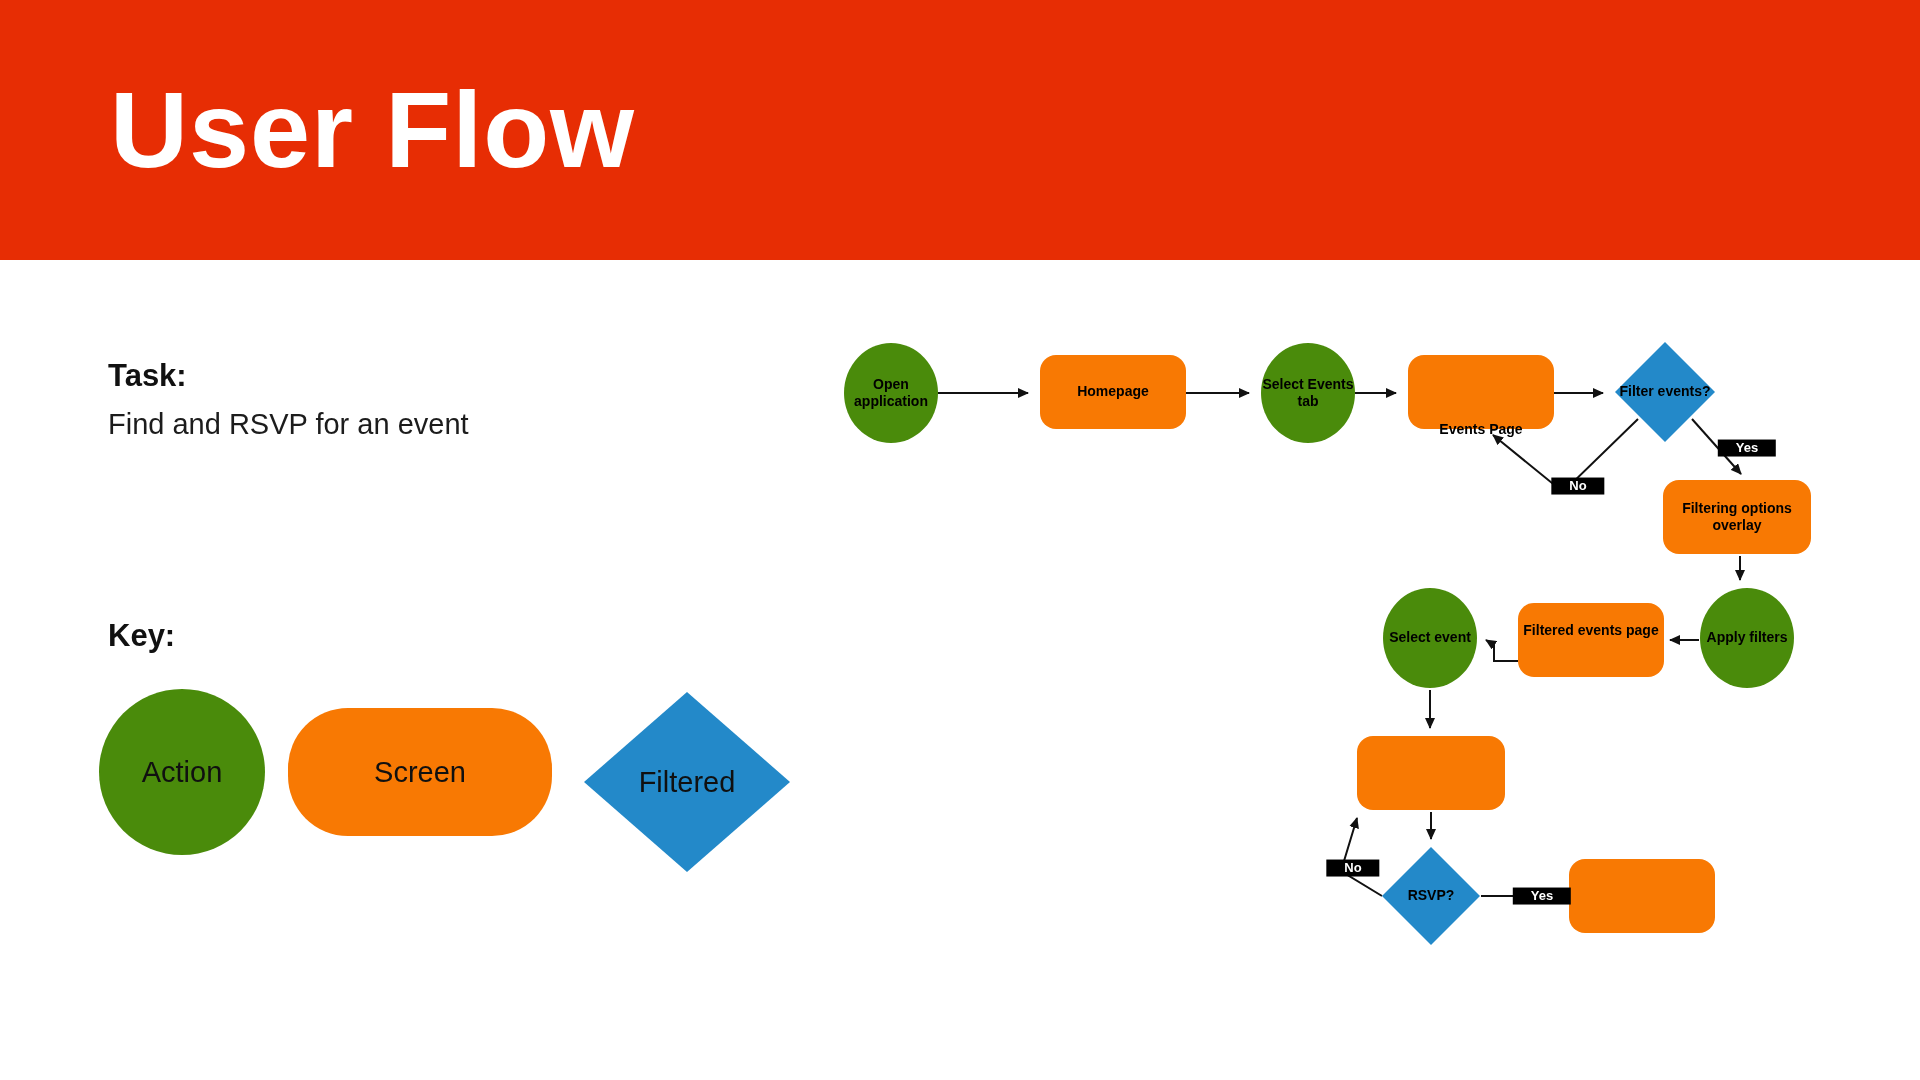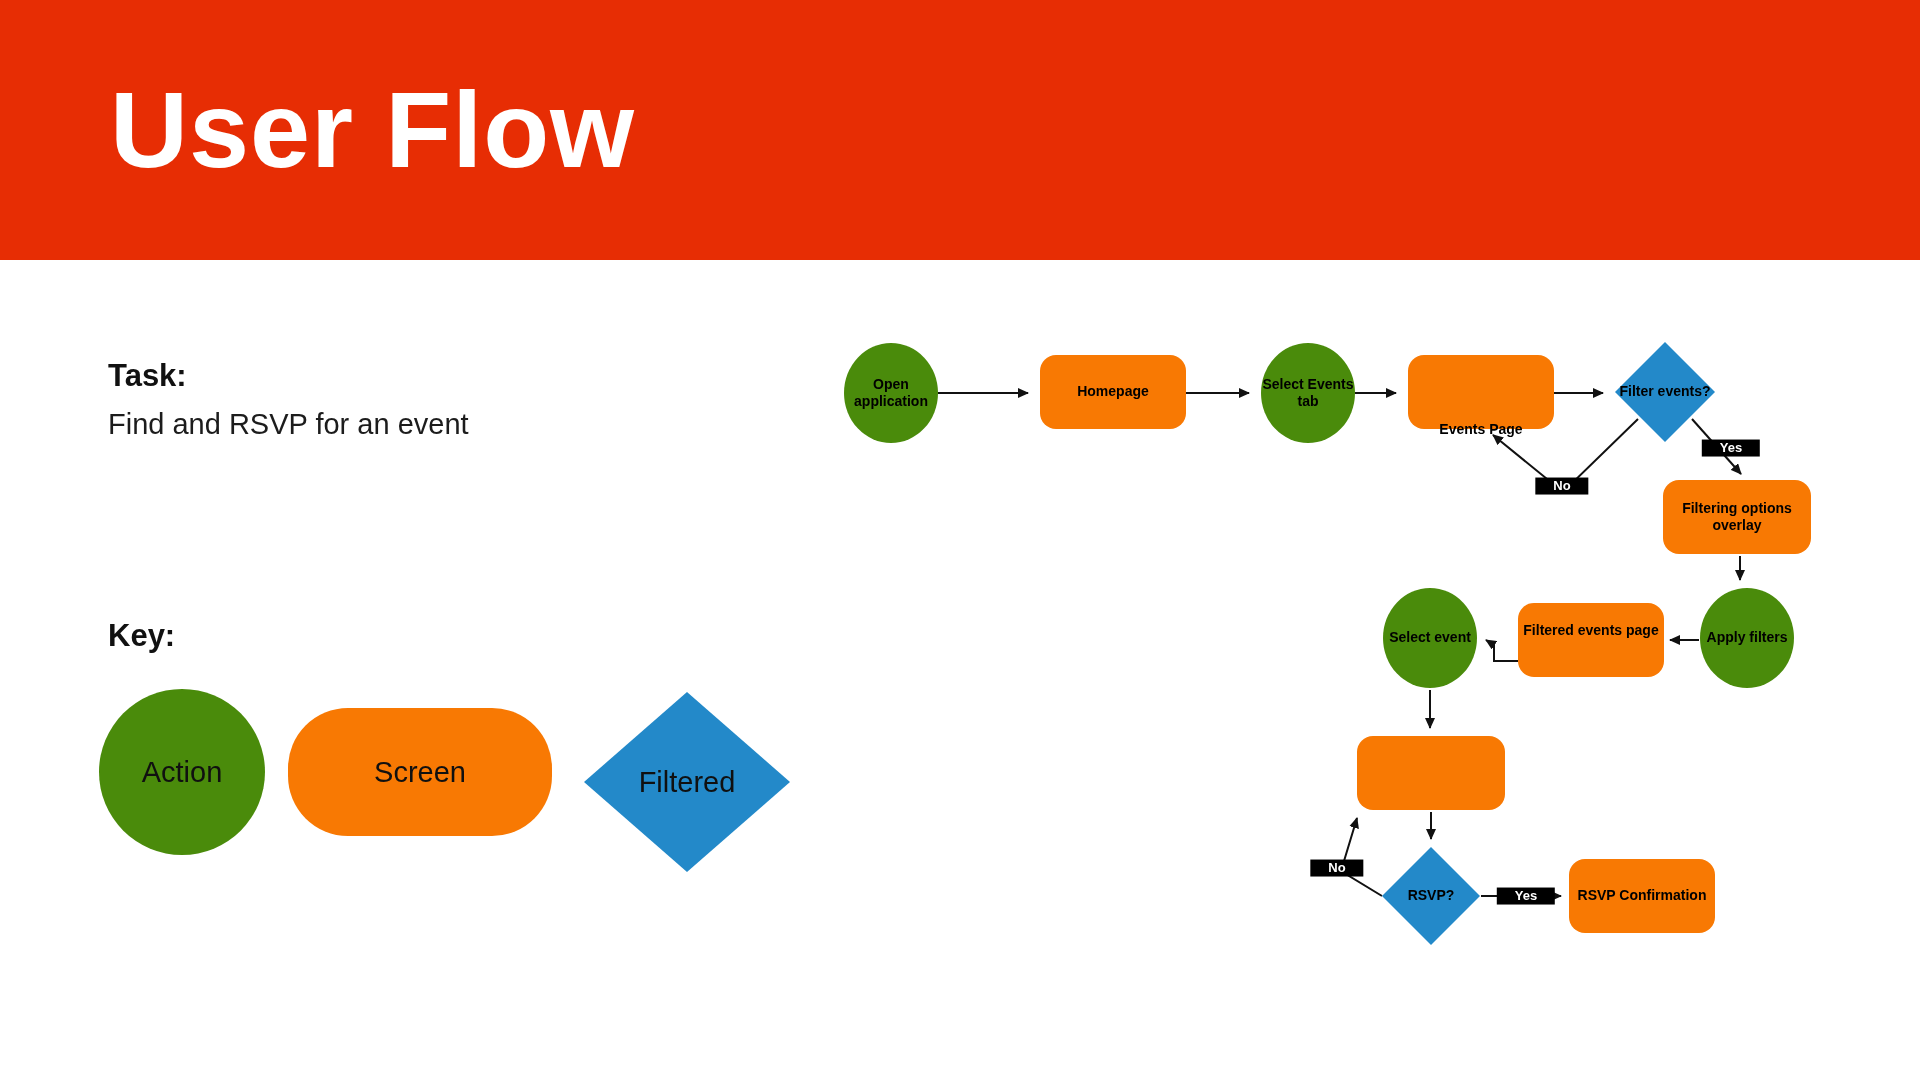--- a/index.html
+++ b/index.html
@@ -51,21 +51,21 @@
     marker-end: url(#arrowhead);
   }
   .node-label {
     position: absolute; display: flex; align-items: center; justify-content: center;
     text-align: center; font-size: 14px; font-weight: bold; color: #000;
     line-height: 1.25;
   }
   .edge-chip {
     position: absolute; transform: translate(-50%, -50%);
     background: var(--chip-bg, #000000); color: var(--chip-text, #ffffff);
-    font-size: 13px; font-weight: bold; padding: 1px 18px; line-height: 1.15;
+    font-size: 13px; font-weight: bold; padding: 1px 18px; line-height: 1.15; margin-left: 16px;
   }
 </style>
 </head>
 <body>
 
 <div class="header-banner">
   <h1 class="page-title">User Flow</h1>
 </div>
 
 <div class="left-panel">
@@ -123,19 +123,18 @@
   <div class="node-label" style="left:846px; top:353px; width:90px; height:80px;">Open application</div>
   <div class="node-label" style="left:1040px; top:355px; width:146px; height:74px;">Homepage</div>
   <div class="node-label" style="left:1253px; top:353px; width:110px; height:80px;">Select Events tab</div>
   <div class="node-label" style="left:1408px; top:355px; width:146px; height:74px;margin-top:38px;">Events Page</div>
   <div class="node-label" style="left:1595px; top:372px; width:140px; height:40px;">Filter events?</div>
   <div class="node-label" style="left:1663px; top:480px; width:148px; height:74px; padding:0 16px;">Filtering options overlay</div>
   <div class="node-label" style="left:1692px; top:598px; width:110px; height:80px;">Apply filters</div>
   <div class="node-label" style="left:1518px; top:603px; width:146px; height:56px;">Filtered events page</div>
   <div class="node-label" style="left:1375px; top:598px; width:110px; height:80px;">Select event</div>
   <div class="node-label" style="left:1381px; top:876px; width:100px; height:40px;">RSVP?</div>
-  <div class="node-label" style="left:1569px; top:859px; width:146px; height:74px;">RSVP Confirmation</div>
 
   <div class="edge-chip" style="left:1731px; top:448px;">Yes</div>
   <div class="edge-chip" style="left:1562px; top:486px;">No</div>
   <div class="edge-chip" style="left:1526px; top:896px;">Yes</div>
   <div class="edge-chip" style="left:1337px; top:868px;">No</div>
 </div>
 
 </body></html>

